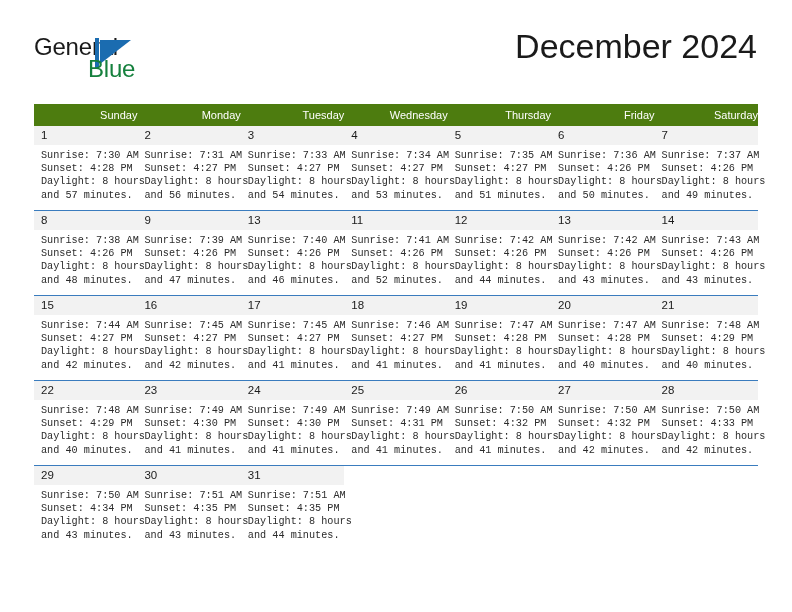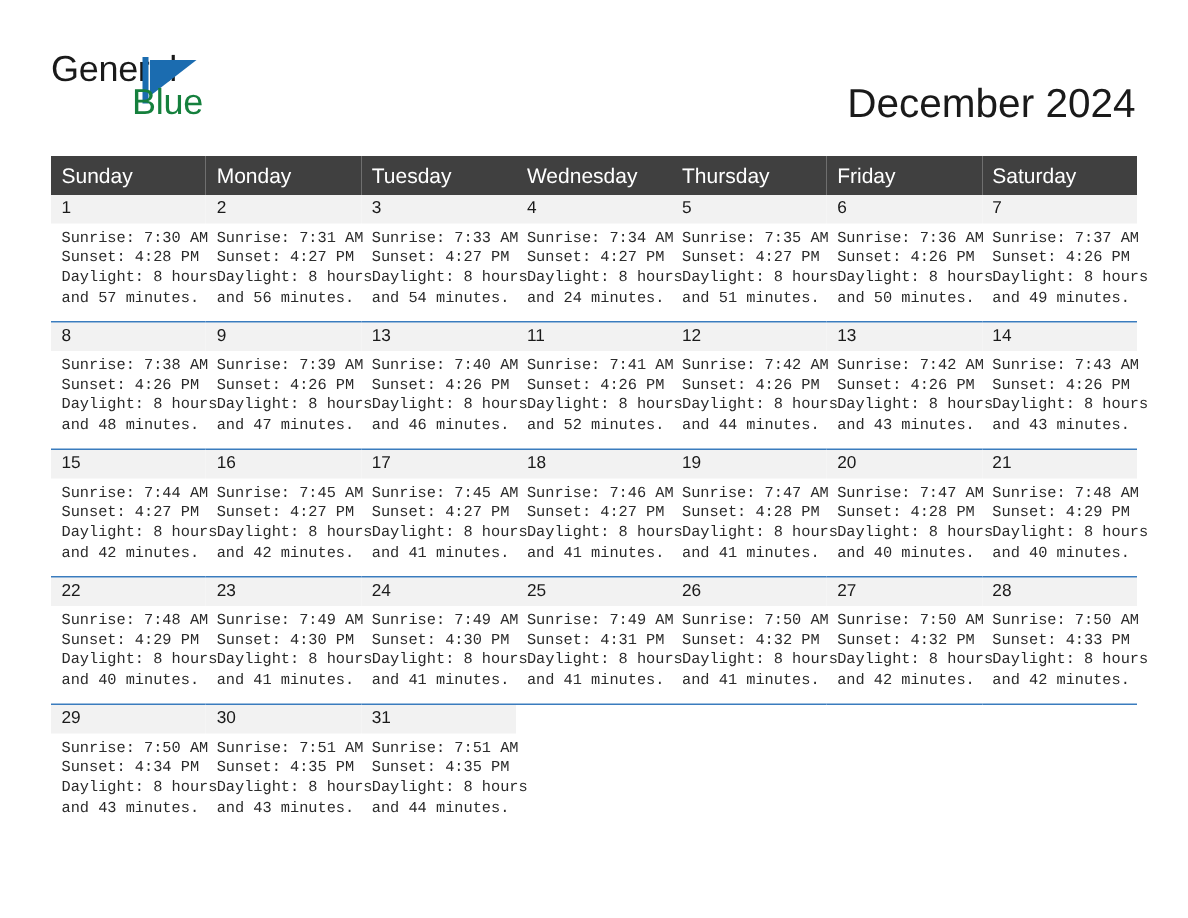--- a/index.html
+++ b/index.html
@@ -80,25 +80,24 @@
     border-bottom: 24px solid transparent;
   }
 
   .title-block {
     position: absolute;
     right: 35px;
     top: 29px;
     text-align: right;
   }
   .month-title {
-    font-size: 27px;
+    font-size: 34px;
     color: #1a1a1a;
     line-height: 34px;
     white-space: nowrap;
-    margin-top: 23px;
   }
   .location {
     font-size: 15px;
     color: #1a1a1a;
     line-height: 20px;
     margin-top: 6px;
     white-space: nowrap;
   }
 
   
@@ -109,25 +108,25 @@
     width: 724px;
   }
 
   table.cal {
     border-collapse: collapse;
     width: 724px;
     table-layout: fixed;
   }
 
   table.cal th {
-    background: #404040;
+    background: #4d7c0f;
     color: #ffffff;
-    font-size: 14px;
+    font-size: 11px;
     font-weight: normal;
-    text-align: left;
+    text-align: right;
     padding: 5px 0 5px 7px;
     height: 11px;
     border: none;
   }
 
   td.day {
     vertical-align: top;
     padding: 0;
     border: none;
     height: 84px;
@@ -223,21 +222,21 @@
                 <div>Daylight: 8 hours</div>
                 <div>and 54 minutes.</div>
               </div>
             </td>
             <td class="day">
               <div class="daynum">4</div>
               <div class="info">
                 <div>Sunrise: 7:34 AM</div>
                 <div>Sunset: 4:27 PM</div>
                 <div>Daylight: 8 hours</div>
-                <div>and 24 minutes.</div>
+                <div>and 53 minutes.</div>
               </div>
             </td>
             <td class="day">
               <div class="daynum">5</div>
               <div class="info">
                 <div>Sunrise: 7:35 AM</div>
                 <div>Sunset: 4:27 PM</div>
                 <div>Daylight: 8 hours</div>
                 <div>and 51 minutes.</div>
               </div>

